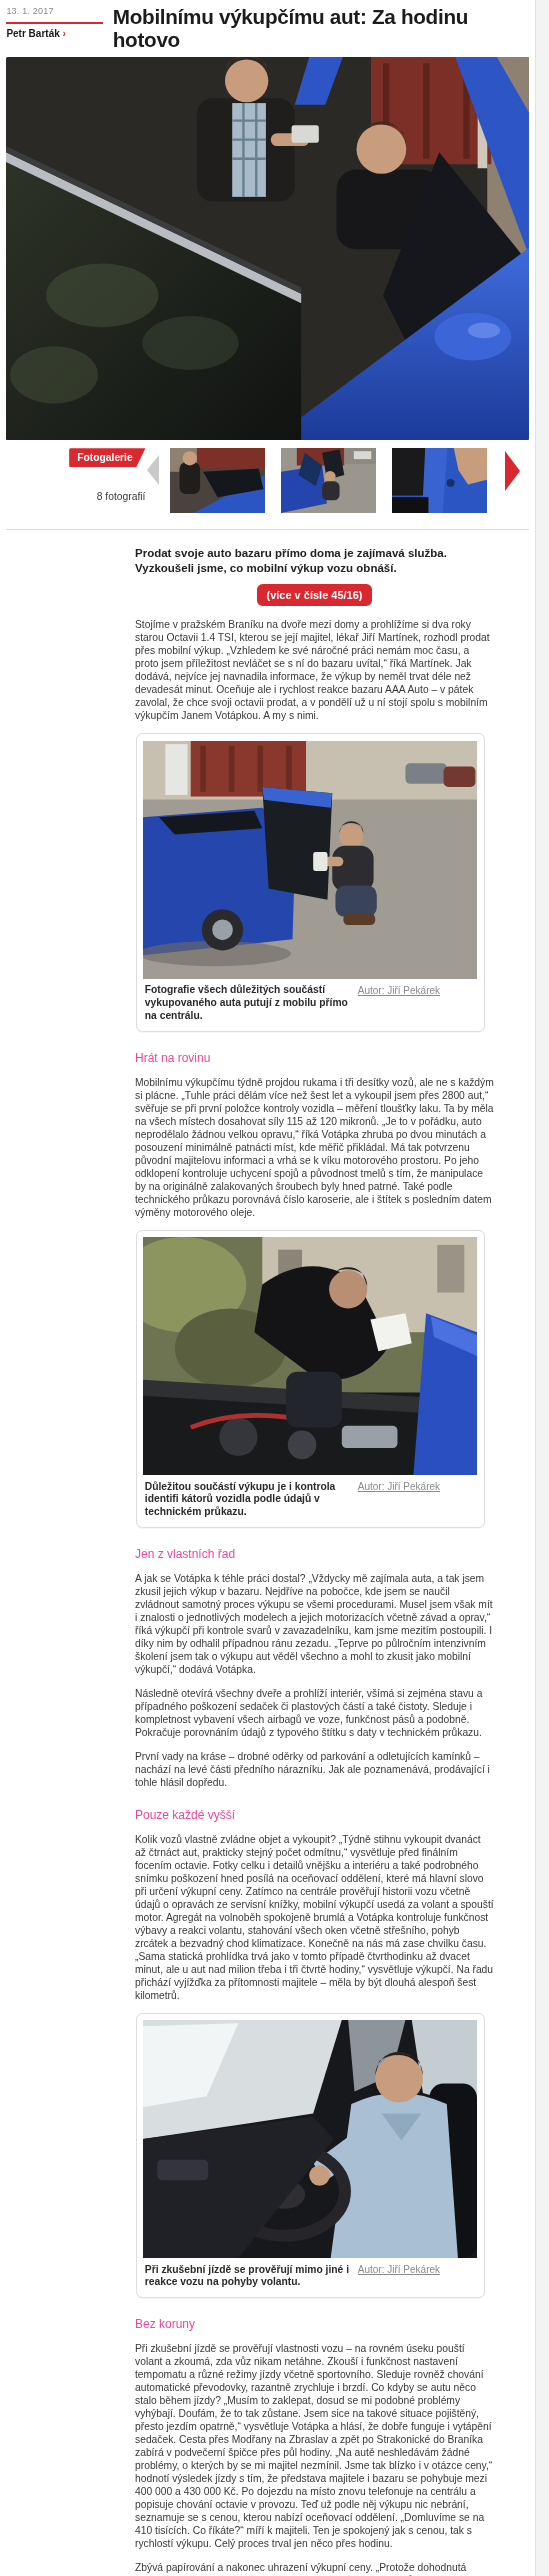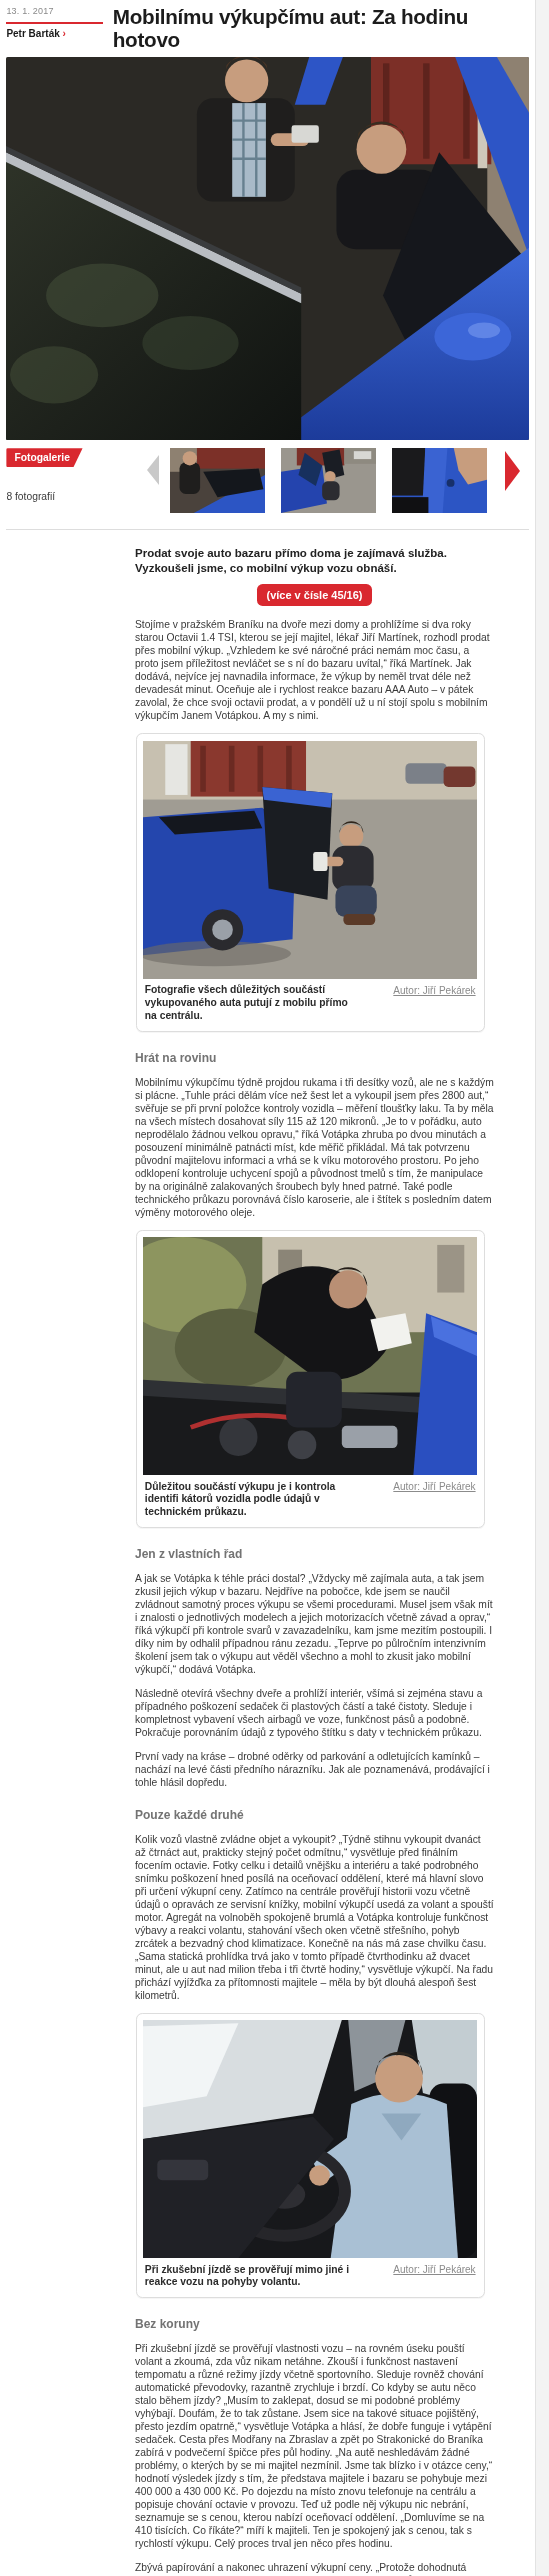--- a/index.html
+++ b/index.html
@@ -7,44 +7,44 @@
   .page{width:535px;background:#fff;border-right:0.8px solid #e2e2e2;min-height:2576px;padding-bottom:24px;}
   
   .article-header{display:flex;padding:4.8px 0 3.2px 6.4px;}
   .meta{width:100px;flex:0 0 100px;padding-top:1.6px;}
   .date{font-size:9px;color:#8a8a8a;letter-spacing:0.2px;}
   .red-line{height:1.6px;background:#d9282f;margin:5.6px 0 4.8px 0;width:97px;}
   .author{font-size:10px;font-weight:bold;color:#1a1a1a;text-decoration:none;display:block;cursor:pointer;}
   .author .chev{color:#d9282f;font-weight:bold;}
   h1.title{margin:0 0 0 6.4px;font-size:20.7px;line-height:23px;color:#1c1c1c;letter-spacing:-0.3px;width:381px;font-weight:bold;}
   
-  .full{margin:3.2px 6.4px 0 6.4px;}
+  .full{margin:3.2px 6.4px 0 6.4px;text-align:right;}
   .hero{display:block;width:523px;height:383px;border-radius:1.6px;overflow:hidden;cursor:pointer;}
   .hero svg{display:block;width:100%;height:100%;}
   
   .gallery{display:flex;align-items:flex-start;padding:8px 0 8px 0;border-bottom:0.8px solid #ddd;position:relative;height:73px;}
   .g-left{width:139px;flex:0 0 139px;}
   .g-badge{display:inline-block;background:#d9282f;color:#fff;font-weight:bold;font-size:10.3px;padding:4px 12.7px 4px 8px;clip-path:polygon(0 0,100% 0,88% 100%,0 100%);border-radius:1.6px 0 0 1.6px;cursor:pointer;}
   .g-count{font-size:10.3px;color:#3b3b3b;margin-top:24px;}
   .g-arrow-left{width:0;height:0;border-top:15px solid transparent;border-bottom:15px solid transparent;border-right:12px solid #c9c9c9;margin:6.4px 11px 0 1.6px;cursor:pointer;}
   .thumb{width:95px;height:65px;margin-right:16px;overflow:hidden;cursor:pointer;background:#222;}
   .thumb svg{display:block;width:100%;height:100%;}
   .g-arrow-right{width:0;height:0;border-top:20.7px solid transparent;border-bottom:20.7px solid transparent;border-left:15px solid #d9282f;margin:2.4px 0 0 1.6px;cursor:pointer;}
   
   .content{margin-left:135px;width:359px;}
   p.lead{font-size:11.5px;line-height:15px;font-weight:bold;color:#222;margin:16px 0 6.4px 0;}
   .issue-row{text-align:center;margin:8px 0 12.7px 0;}
   .issue-badge{display:inline-block;background:#d9282f;color:#fff;font-weight:bold;font-size:11px;padding:4.8px 9.5px;border-radius:5.6px;cursor:pointer;}
   .content p.body{font-size:10.3px;line-height:13px;color:#3a3a3a;margin:11px 0;}
-  h2.sec{font-size:12px;color:#737373;margin:19px 0 3.2px 0;font-weight:bold;}
+  h2.sec{font-size:12px;color:#ec4899;margin:19px 0 3.2px 0;font-weight:normal;}
   
   .photo-card{margin:9.5px 0 12.7px 0.8px;border:0.8px solid #ddd;border-radius:6.4px;background:#fff;padding:6.4px;width:334px;box-shadow:0 0.8px 0.8px rgba(0,0,0,.04);}
   .photo-card .img{width:334px;height:238px;overflow:hidden;cursor:pointer;background:#333;}
   .photo-card svg{display:block;width:100%;height:100%;}
-  .photo-card figcaption{display:flex;justify-content:space-between;padding:5.6px 1.6px 1.6px 1.6px;}
+  .photo-card figcaption{display:flex;padding:5.6px 1.6px 1.6px 1.6px;}
   .cap-text{font-size:10.3px;line-height:12.7px;font-weight:bold;color:#2b2b2b;width:213px;}
   .cap-author{font-size:10px;color:#8b8b8b;white-space:nowrap;padding-top:0.8px;text-decoration:underline;}
   figure{margin:0;}
 </style>
 </head>
 <body>
 
 <div class="page">
 
   <header class="article-header">
@@ -236,21 +236,21 @@
         <div class="cap-text">Důležitou součástí výkupu je i kontrola identifi kátorů vozidla podle údajů v technickém průkazu.</div>
         <div class="cap-author">Autor: Jiří Pekárek</div>
       </figcaption>
     </figure>
 
     <h2 class="sec">Jen z vlastních řad</h2>
     <p class="body">A jak se Votápka k téhle práci dostal? „Vždycky mě zajímala auta, a tak jsem zkusil jejich výkup v bazaru. Nejdříve na pobočce, kde jsem se naučil zvládnout samotný proces výkupu se všemi procedurami. Musel jsem však mít i znalosti o jednotlivých modelech a jejich motorizacích včetně závad a oprav,“ říká výkupčí při kontrole svarů v zavazadelníku, kam jsme mezitím postoupili. I díky nim by odhalil případnou ránu zezadu. „Teprve po půlročním intenzivním školení jsem tak o výkupu aut věděl všechno a mohl to zkusit jako mobilní výkupčí,“ dodává Votápka.</p>
     <p class="body">Následně otevírá všechny dveře a prohlíží interiér, všímá si zejména stavu a případného poškození sedaček či plastových částí a také čistoty. Sleduje i kompletnost vybavení všech airbagů ve voze, funkčnost pásů a podobně. Pokračuje porovnáním údajů z typového štítku s daty v technickém průkazu.</p>
     <p class="body">První vady na kráse – drobné oděrky od parkování a odletujících kamínků – nachází na levé části předního nárazníku. Jak ale poznamenává, prodávající i tohle hlásil dopředu.</p>
 
-    <h2 class="sec">Pouze každé druhé</h2>
+    <h2 class="sec">Pouze každé vyšší</h2>
     <p class="body">Kolik vozů vlastně zvládne objet a vykoupit? „Týdně stihnu vykoupit dvanáct až čtrnáct aut, prakticky stejný počet odmítnu,“ vysvětluje před finálním focením octavie. Fotky celku i detailů vnějšku a interiéru a také podrobného snímku poškození hned posílá na oceňovací oddělení, které má hlavní slovo při určení výkupní ceny. Zatímco na centrále prověřují historii vozu včetně údajů o opravách ze servisní knížky, mobilní výkupčí usedá za volant a spouští motor. Agregát na volnoběh spokojeně brumlá a Votápka kontroluje funkčnost výbavy a reakci volantu, stahování všech oken včetně střešního, pohyb zrcátek a bezvadný chod klimatizace. Konečně na nás má zase chvilku času. „Sama statická prohlídka trvá jako v tomto případě čtvrthodinku až dvacet minut, ale u aut nad milion třeba i tři čtvrtě hodiny,“ vysvětluje výkupčí. Na řadu přichází vyjížďka za přítomnosti majitele – měla by být dlouhá alespoň šest kilometrů.</p>
 
     <figure class="photo-card">
       <div class="img">
         <svg viewBox="0 0 420 300" preserveAspectRatio="none">
           <rect width="420" height="300" fill="#17181b"></rect>
           <polygon points="0,0 250,0 214,118 0,150" fill="#d8dde0"></polygon>
           <polygon points="0,8 120,4 80,96 0,110" fill="#f2f5f6"></polygon>
           <polygon points="258,0 330,0 312,70 266,90" fill="#8d949a"></polygon>
           <polygon points="338,0 420,0 420,112 352,92" fill="#c3cdd2"></polygon>

